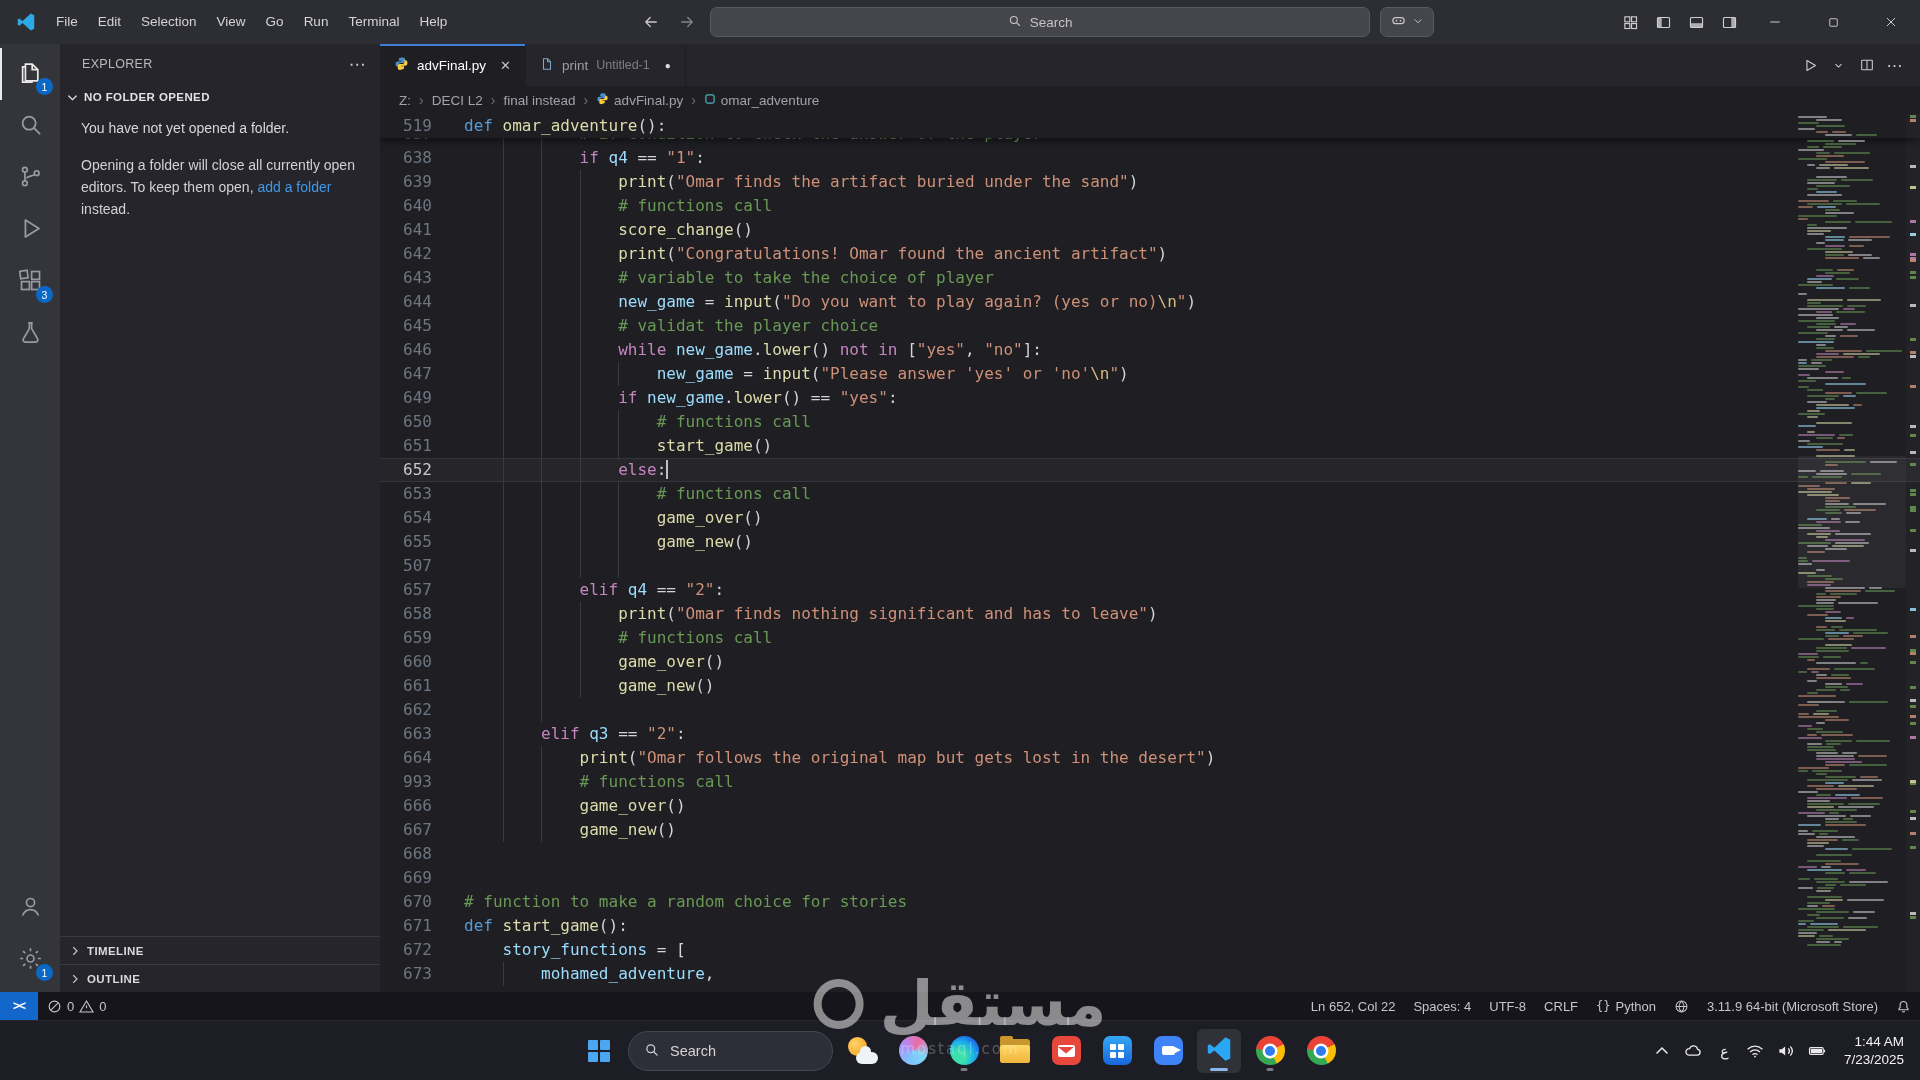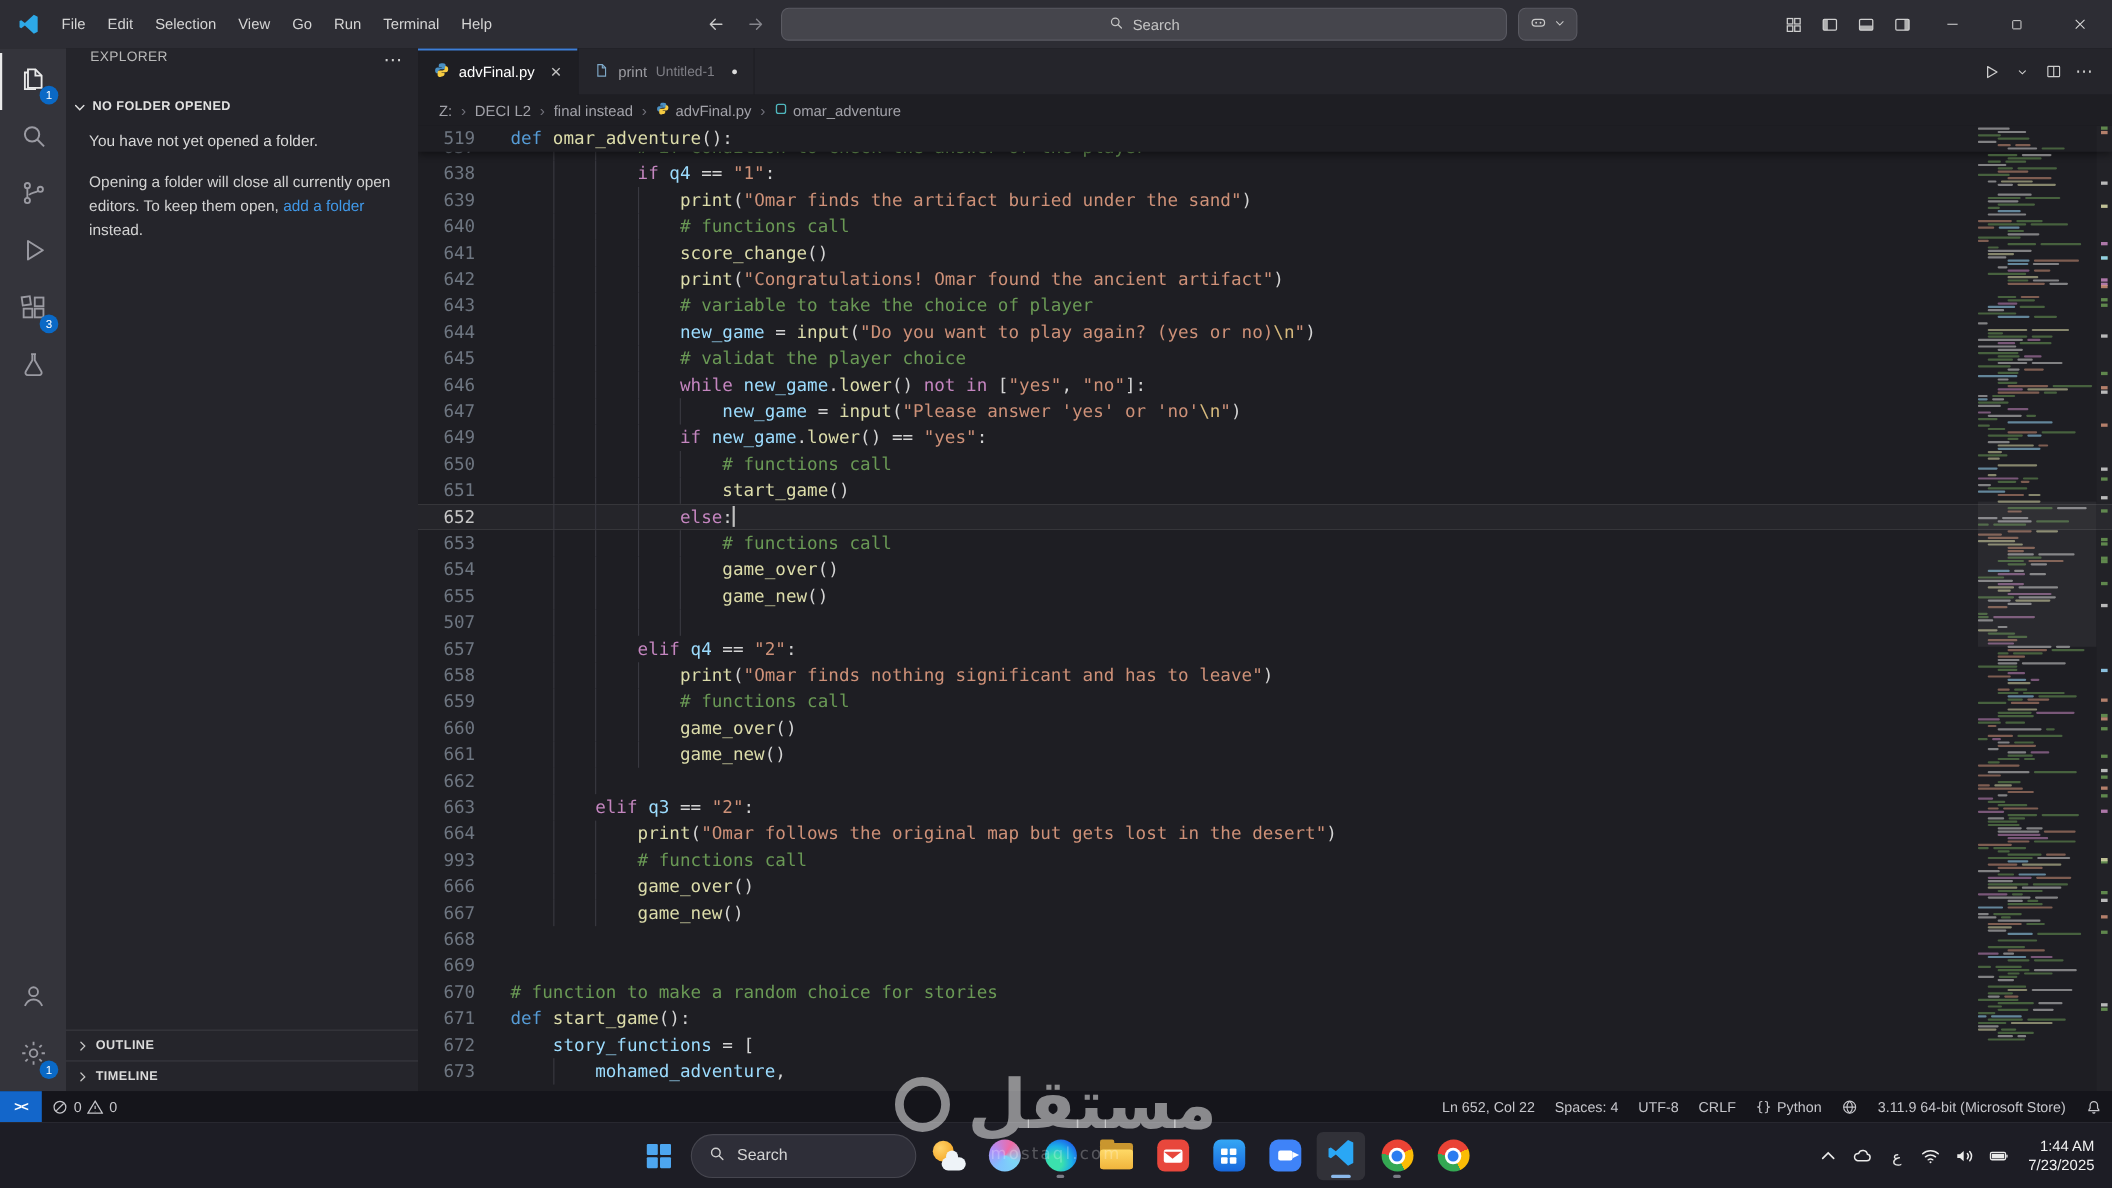--- a/index.html
+++ b/index.html
@@ -24,21 +24,21 @@
   
   .main{flex:1;display:flex;min-height:0}
   .activitybar{flex:0 0 60px;background:#34343b;display:flex;flex-direction:column;align-items:center;padding:4px 0 6px}
   .ab-item{width:60px;height:52px;position:relative;display:flex;align-items:center;justify-content:center;color:#9a9aa2}
   .ab-item.active{color:#eaeaea;box-shadow:inset 2px 0 0 #eaeaea}
   .ab-item svg{width:27px;height:27px}
   .ab-spacer{flex:1}
   .badge{position:absolute;right:7px;bottom:5px;min-width:17px;height:17px;padding:0 3px;background:#0a69c6;color:#fff;border-radius:9px;font-size:10.5px;display:flex;align-items:center;justify-content:center}
 
   .sidebar{flex:0 0 320px;background:#25252b;display:flex;flex-direction:column;color:#ccc}
-  .sb-header{height:40px;display:flex;padding:0 14px 0 22px;font-size:12.5px;color:#b9b9b9;letter-spacing:.3px}
+  .sb-header{height:40px;display:flex;align-items:center;padding:0 14px 0 22px;font-size:12.5px;color:#b9b9b9;letter-spacing:.3px}
   .sb-header-more{margin-left:auto;color:#cfcfcf;font-size:17px}
   .sb-section{height:26px;display:flex;align-items:center;gap:4px;padding-left:5px;font-weight:bold;font-size:11.5px;letter-spacing:.4px;color:#e2e2e2}
   .sb-body{padding:8px 21px 0}
   .sb-text{font-size:14px;line-height:1.45;color:#d8d8d8}
   .open-folder{margin-top:15px;width:100%;height:33px;background:#0e70d1;color:#fff;border:none;border-radius:3px;font-size:14px;font-family:inherit}
   .sb-hint{margin-top:17px;font-size:14px;line-height:1.55;color:#d2d2d2}
   .link{color:#4098e8}
   .sb-bottom{margin-top:auto}
   .sb-panel{height:28px;border-top:1px solid #3a3a41;display:flex;align-items:center;gap:5px;padding-left:8px;font-size:11.5px;font-weight:bold;letter-spacing:.4px;color:#dadada}
   .sb-panel svg{width:14px;height:14px;color:#c6c6c6}
@@ -309,27 +309,27 @@
       </div>
       <div class="sb-body">
         <div class="sb-text">You have not yet opened a folder.</div>
         <div class="sb-hint"><span>Opening a folder will close all currently open editors. To keep them open, </span><span class="link">add a folder</span><span> instead.</span></div>
       </div>
       <div class="sb-bottom">
           <div class="sb-panel">
             <svg viewBox="0 0 24 24" fill="none" stroke="currentColor" stroke-width="2" stroke-linecap="round">
               <path d="M9.5 6l6 6-6 6"></path>
             </svg>
-            <span>OUTLINE</span>
+            <span>TIMELINE</span>
           </div>
           <div class="sb-panel">
             <svg viewBox="0 0 24 24" fill="none" stroke="currentColor" stroke-width="2" stroke-linecap="round">
               <path d="M9.5 6l6 6-6 6"></path>
             </svg>
-            <span>TIMELINE</span>
+            <span>OUTLINE</span>
           </div>
         </div>
     </div>
 
     <div class="editor">
       <div class="tabbar">
         <div class="tab active">
           <span>
             <svg width="15" height="15" viewBox="0 0 24 24">
                 <path fill="#4a90c4" d="M11.9 2.5c-2.6 0-4.1 1.1-4.1 3v2.2h4.3v.9H5.9c-2 0-3.4 1.6-3.4 4.3 0 2.6 1.2 4.2 3 4.2h1.8v-2.5c0-1.9 1.6-3.4 3.5-3.4h4.3c1.5 0 2.8-1.3 2.8-2.9V5.5c0-1.8-1.6-3-4-3z"></path>

